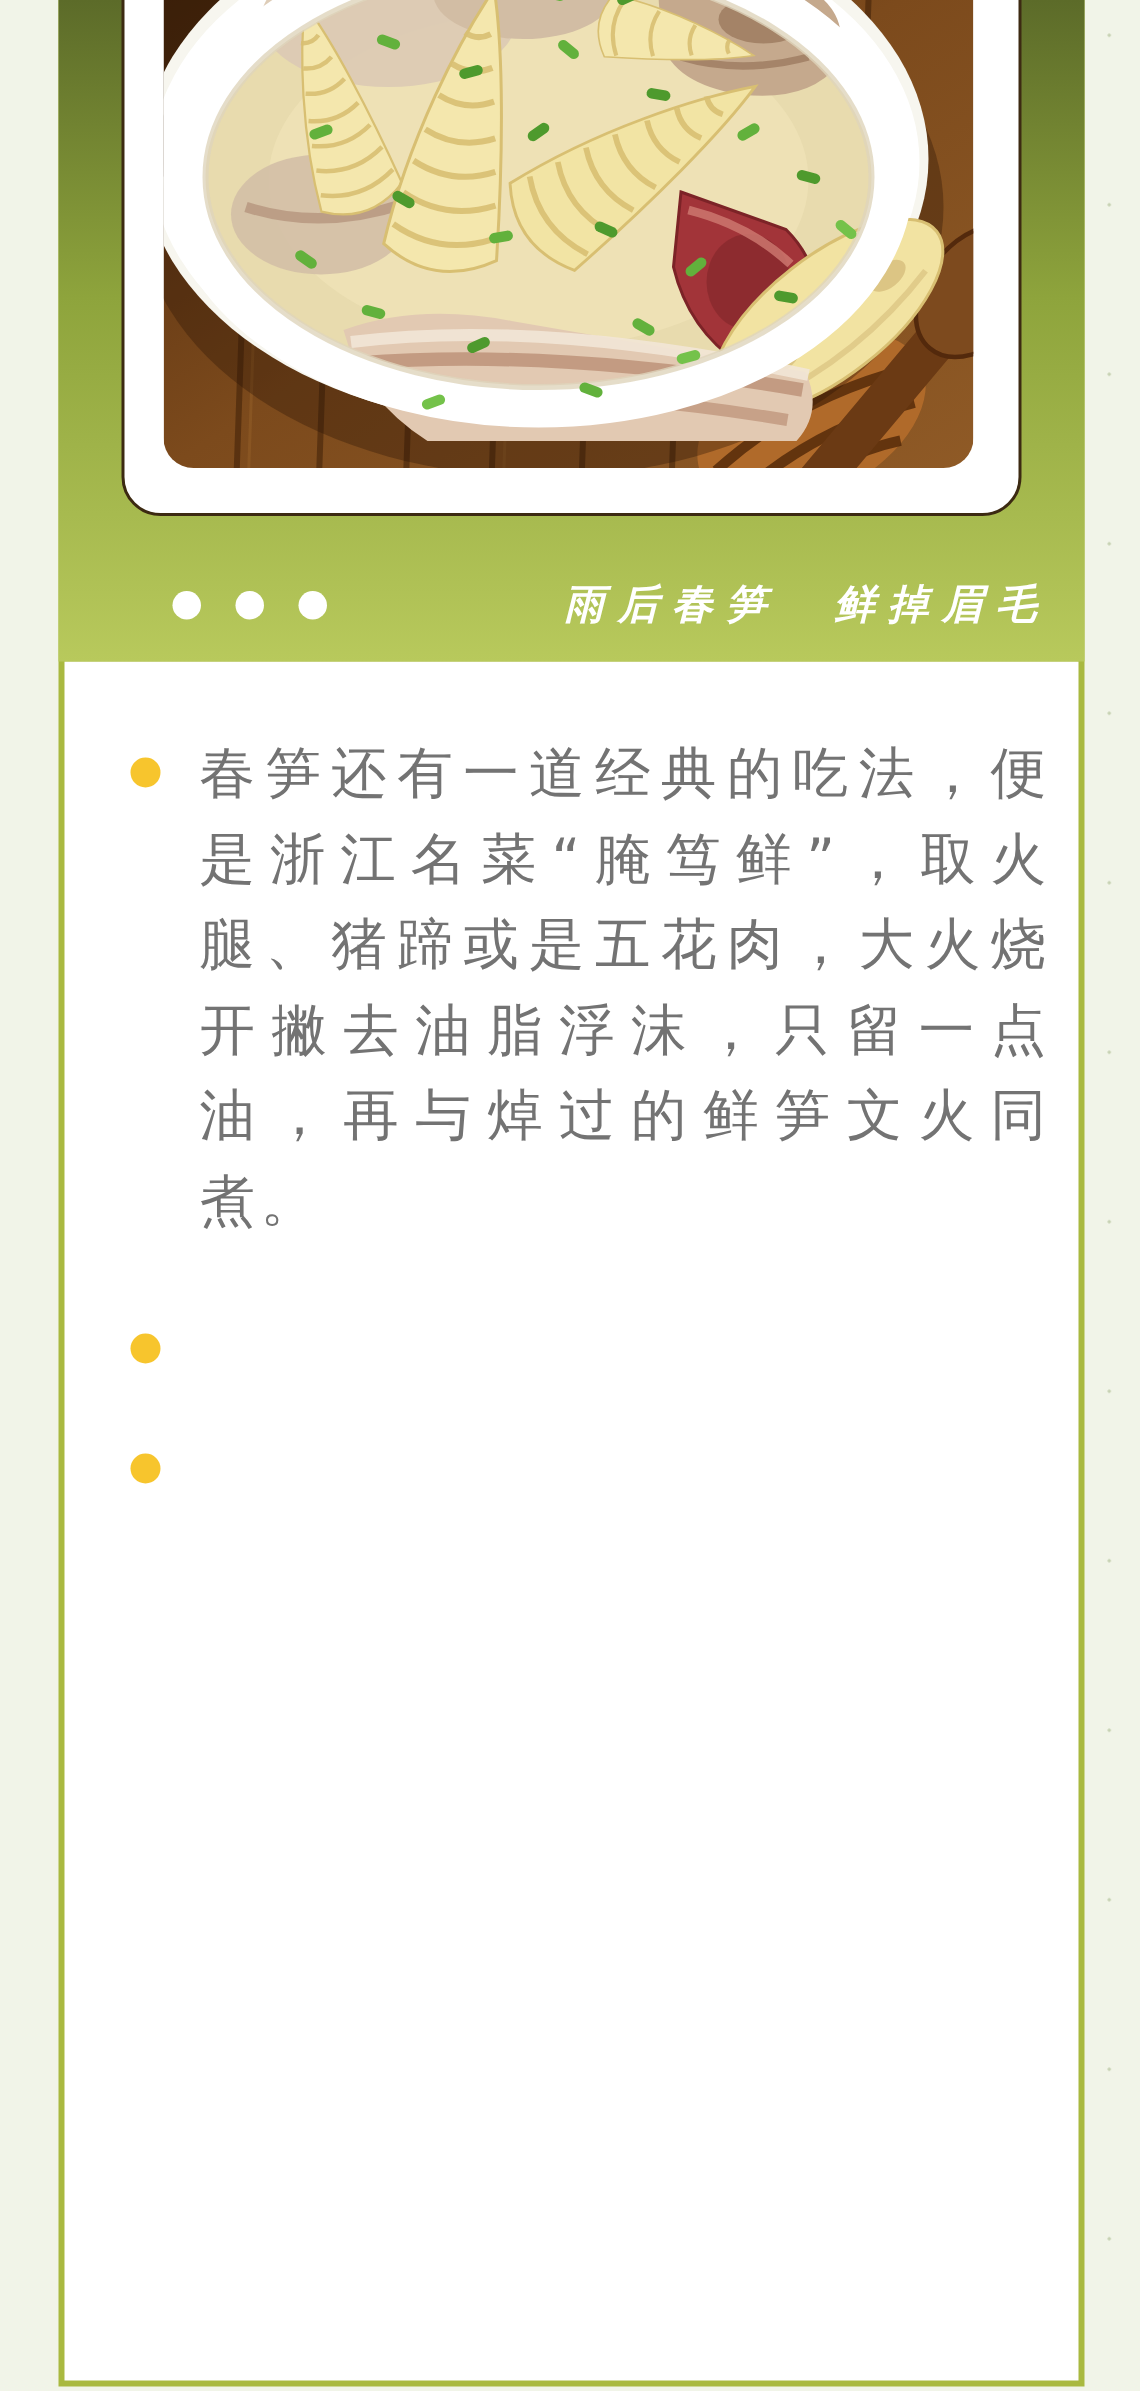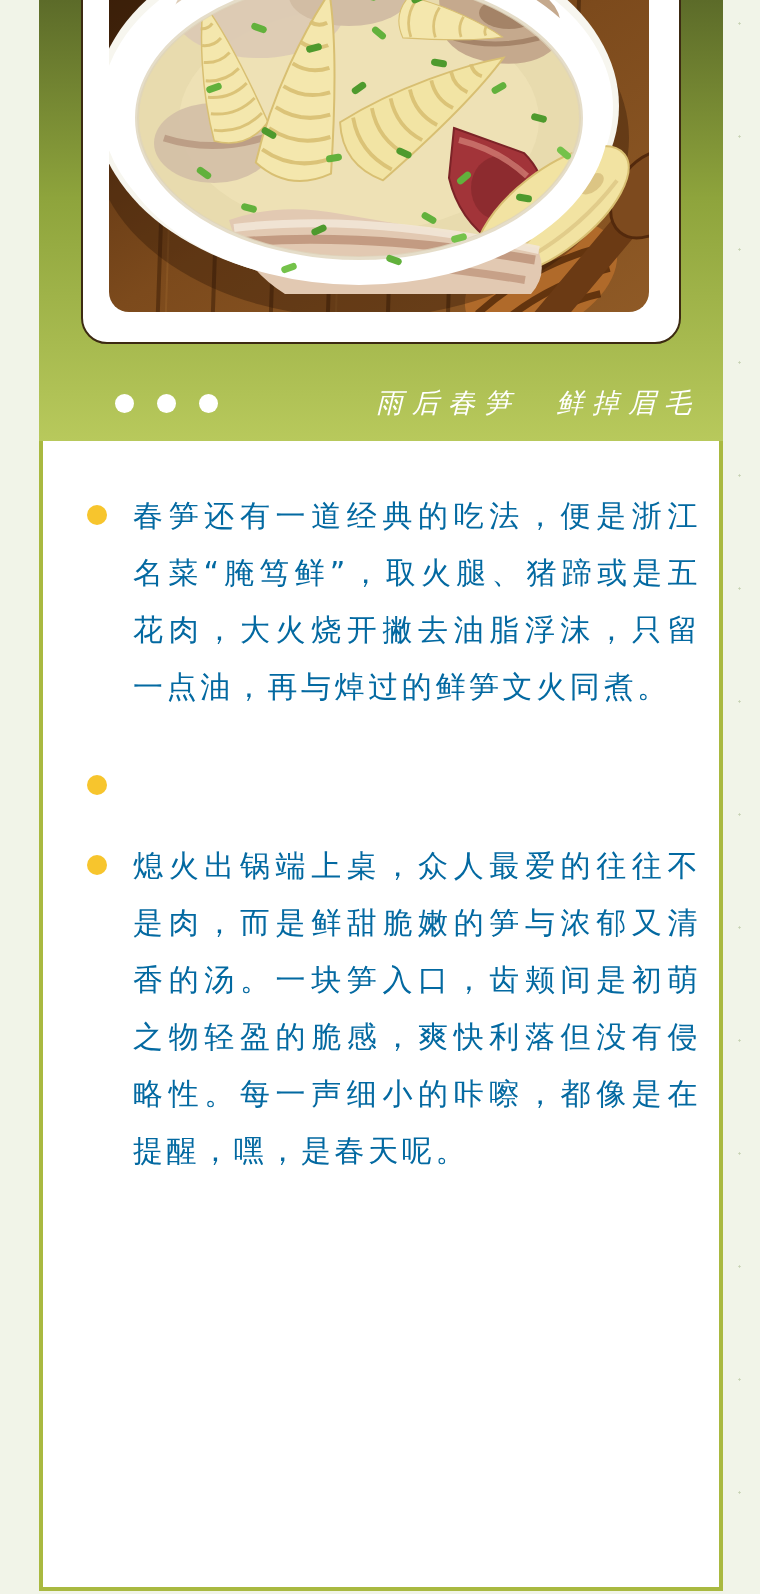--- a/index.html
+++ b/index.html
@@ -35,40 +35,40 @@
   .banner-row{
     position:absolute;left:76px;right:23px;top:383px;height:40px;
     display:flex;align-items:center;justify-content:space-between;
   }
   .dots{display:flex;align-items:center;}
   .dot{
     width:19px;height:19px;border-radius:50%;background:#ffffff;
     margin-right:23px;flex:0 0 auto;
   }
   .caption{
-    color:#ffffff;font-style:italic;font-weight:400;
+    color:#ffffff;font-style:italic;font-weight:700;
     font-size:27px;letter-spacing:9px;white-space:nowrap;
   }
   .content{
     margin:0 4px 4px 4px;background:#ffffff;
     padding:46px 0 40px 0;box-sizing:border-box;min-height:1146px;
   }
   .para{
     display:flex;align-items:flex-start;
     padding-left:44px;margin-bottom:42px;
   }
   .para:last-child{margin-bottom:0;}
   .bullet{
     flex:0 0 20px;width:20px;height:20px;border-radius:50%;
     background:#f7c52d;margin-top:18px;
   }
   .ptext{
     width:568px;margin:0 0 0 26px;
-    font-size:30px;line-height:57px;letter-spacing:3.6px;
-    color:#0369a1;text-align:justify;
+    font-size:37px;line-height:57px;letter-spacing:3.6px;
+    color:#737373;text-align:justify;
   }
 </style>
 </head>
 <body>
 
 <div class="column">
 
   <div class="banner">
 
     <div class="photo-card">
@@ -231,18 +231,17 @@
       <span class="bullet"></span>
       <p class="ptext">春笋还有一道经典的吃法，便是浙江名菜“腌笃鲜”，取火腿、猪蹄或是五花肉，大火烧开撇去油脂浮沫，只留一点油，再与焯过的鲜笋文火同煮。</p>
     </div>
 
     <div class="para">
       <span class="bullet"></span>
     </div>
 
     <div class="para">
       <span class="bullet"></span>
-      <p class="ptext">熄火出锅端上桌，众人最爱的往往不是肉，而是鲜甜脆嫩的笋与浓郁又清香的汤。一块笋入口，齿颊间是初萌之物轻盈的脆感，爽快利落但没有侵略性。每一声细小的咔嚓，都像是在提醒，嘿，是春天呢。</p>
     </div>
 
   </div>
 
 </div>
 
 </body></html>

